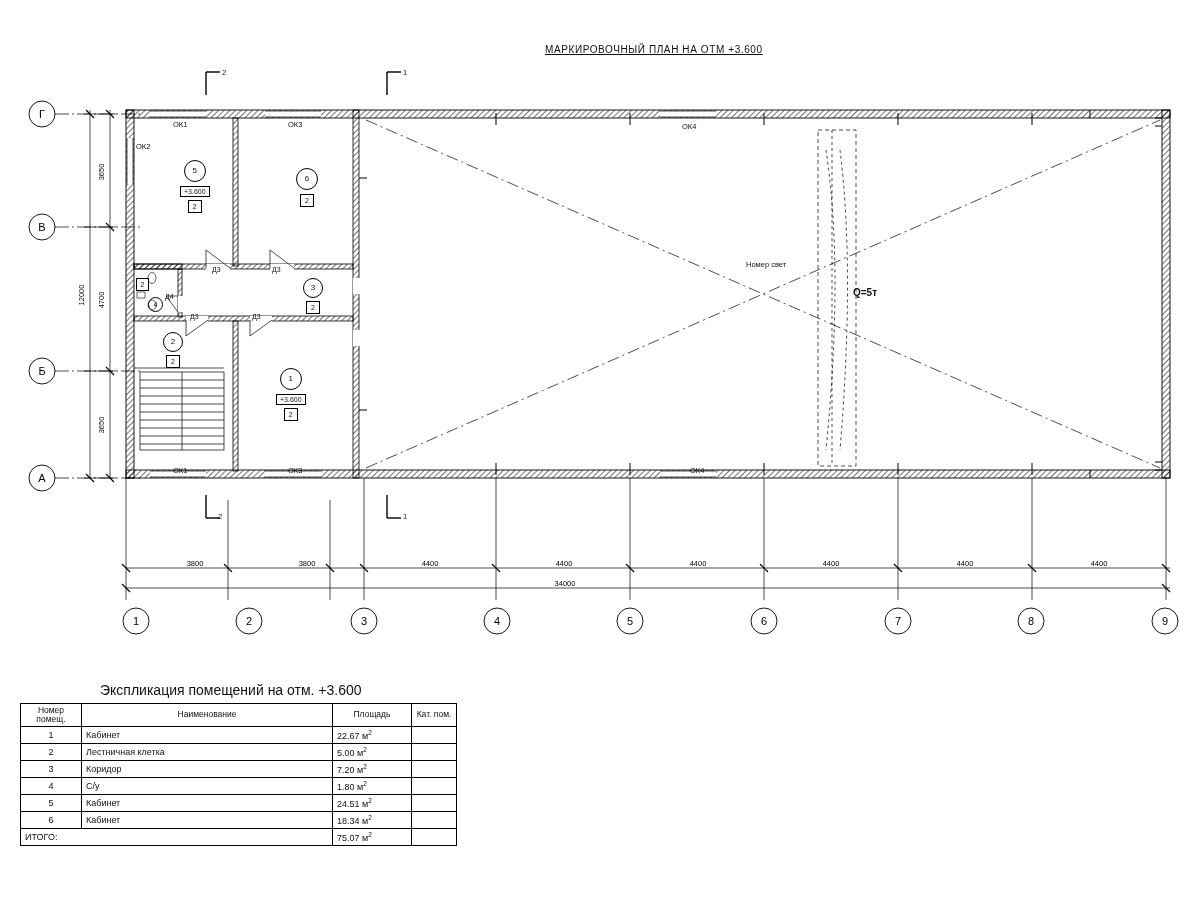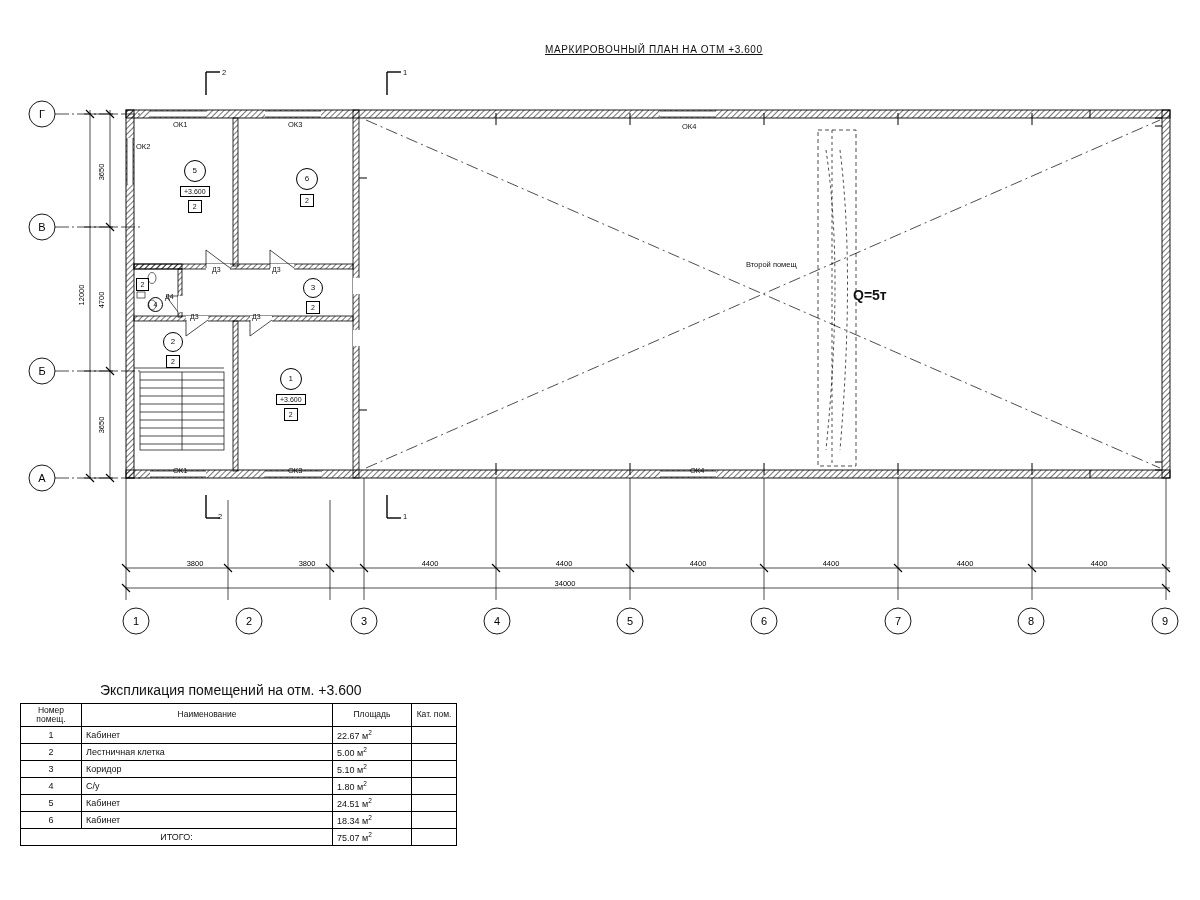--- a/index.html
+++ b/index.html
@@ -14,21 +14,21 @@
   .tiny{font-size:7px;}
   .lbl{font-size:7.5px;white-space:nowrap;}
   svg{display:block;}
   text{font-family:"Liberation Sans", sans-serif;}
   table{border-collapse:collapse;}
   .exp-title{font-size:14px;}
   .exp td,.exp th{border:1px solid #000;font-size:9px;padding:2px 4px;font-weight:normal;}
   .exp th{font-size:8.5px;text-align:center;line-height:1.05;margin-top:37px;}
   .c{text-align:center;}
   .l{text-align:left;margin-top:24px;}
-  .r{text-align:center;}
+  .r{text-align:left;}
   sup{font-size:6.5px;}
 </style>
 </head>
 <body>
 
 <div id="sheet">
 
   <div class="abs ttl" style="left:545px;top:44px;">МАРКИРОВОЧНЫЙ ПЛАН НА ОТМ +3.600</div>
 
   <svg class="abs" style="left:0;top:0;" width="1200" height="660">
@@ -319,22 +319,22 @@
     <div style="width:20px;height:20px;border:1px solid #000;border-radius:50%;font-size:8px;text-align:center;line-height:20px;margin:0 auto;">1</div>
     <div style="border:1px solid #000;font-size:7px;text-align:center;padding:1px 3px;margin-top:4px;">+3.600</div>
     <div style="width:12px;height:11px;border:1px solid #000;font-size:7px;text-align:center;line-height:11px;margin:3px auto 0;">2</div>
   </div>
 
   <div class="abs" style="left:136px;top:278px;">
     <div style="width:11px;height:11px;border:1px solid #000;font-size:7px;text-align:center;line-height:11px;">2</div>
   </div>
   <div class="abs" style="left:148px;top:297px;width:13px;height:13px;border:1px solid #000;border-radius:50%;font-size:7px;text-align:center;line-height:13px;">4</div>
 
-  <div class="abs lbl" style="left:746px;top:260px;">Второй помещ</div>
-  <div class="abs" style="left:853px;top:287px;font-size:14px;font-weight:bold;">Q=5т</div>
+  <div class="abs lbl" style="left:746px;top:260px;">Номер свет</div>
+  <div class="abs" style="left:853px;top:287px;font-size:10px;font-weight:bold;">Q=5т</div>
 
   <div class="abs exp-title" style="left:100px;top:682px;">Экспликация помещений на отм. +3.600</div>
 
   <table class="exp abs" style="left:20px;top:703px;">
     <thead>
       <tr>
         <th style="width:52px;">
           <span>Номер помещ.</span>
         </th>
         <th style="width:242px;">Наименование</th>
@@ -353,21 +353,21 @@
       </tr>
       <tr>
         <td class="c">2</td>
         <td class="l">Лестничная клетка</td>
         <td class="l"><span>5.00</span> <span>м</span><sup>2</sup></td>
         <td class="c"></td>
       </tr>
       <tr>
         <td class="c">3</td>
         <td class="l">Коридор</td>
-        <td class="l"><span>5.10</span> <span>м</span><sup>2</sup></td>
+        <td class="l"><span>7.20</span> <span>м</span><sup>2</sup></td>
         <td class="c"></td>
       </tr>
       <tr>
         <td class="c">4</td>
         <td class="l">С/у</td>
         <td class="l"><span>1.80</span> <span>м</span><sup>2</sup></td>
         <td class="c"></td>
       </tr>
       <tr>
         <td class="c">5</td>

